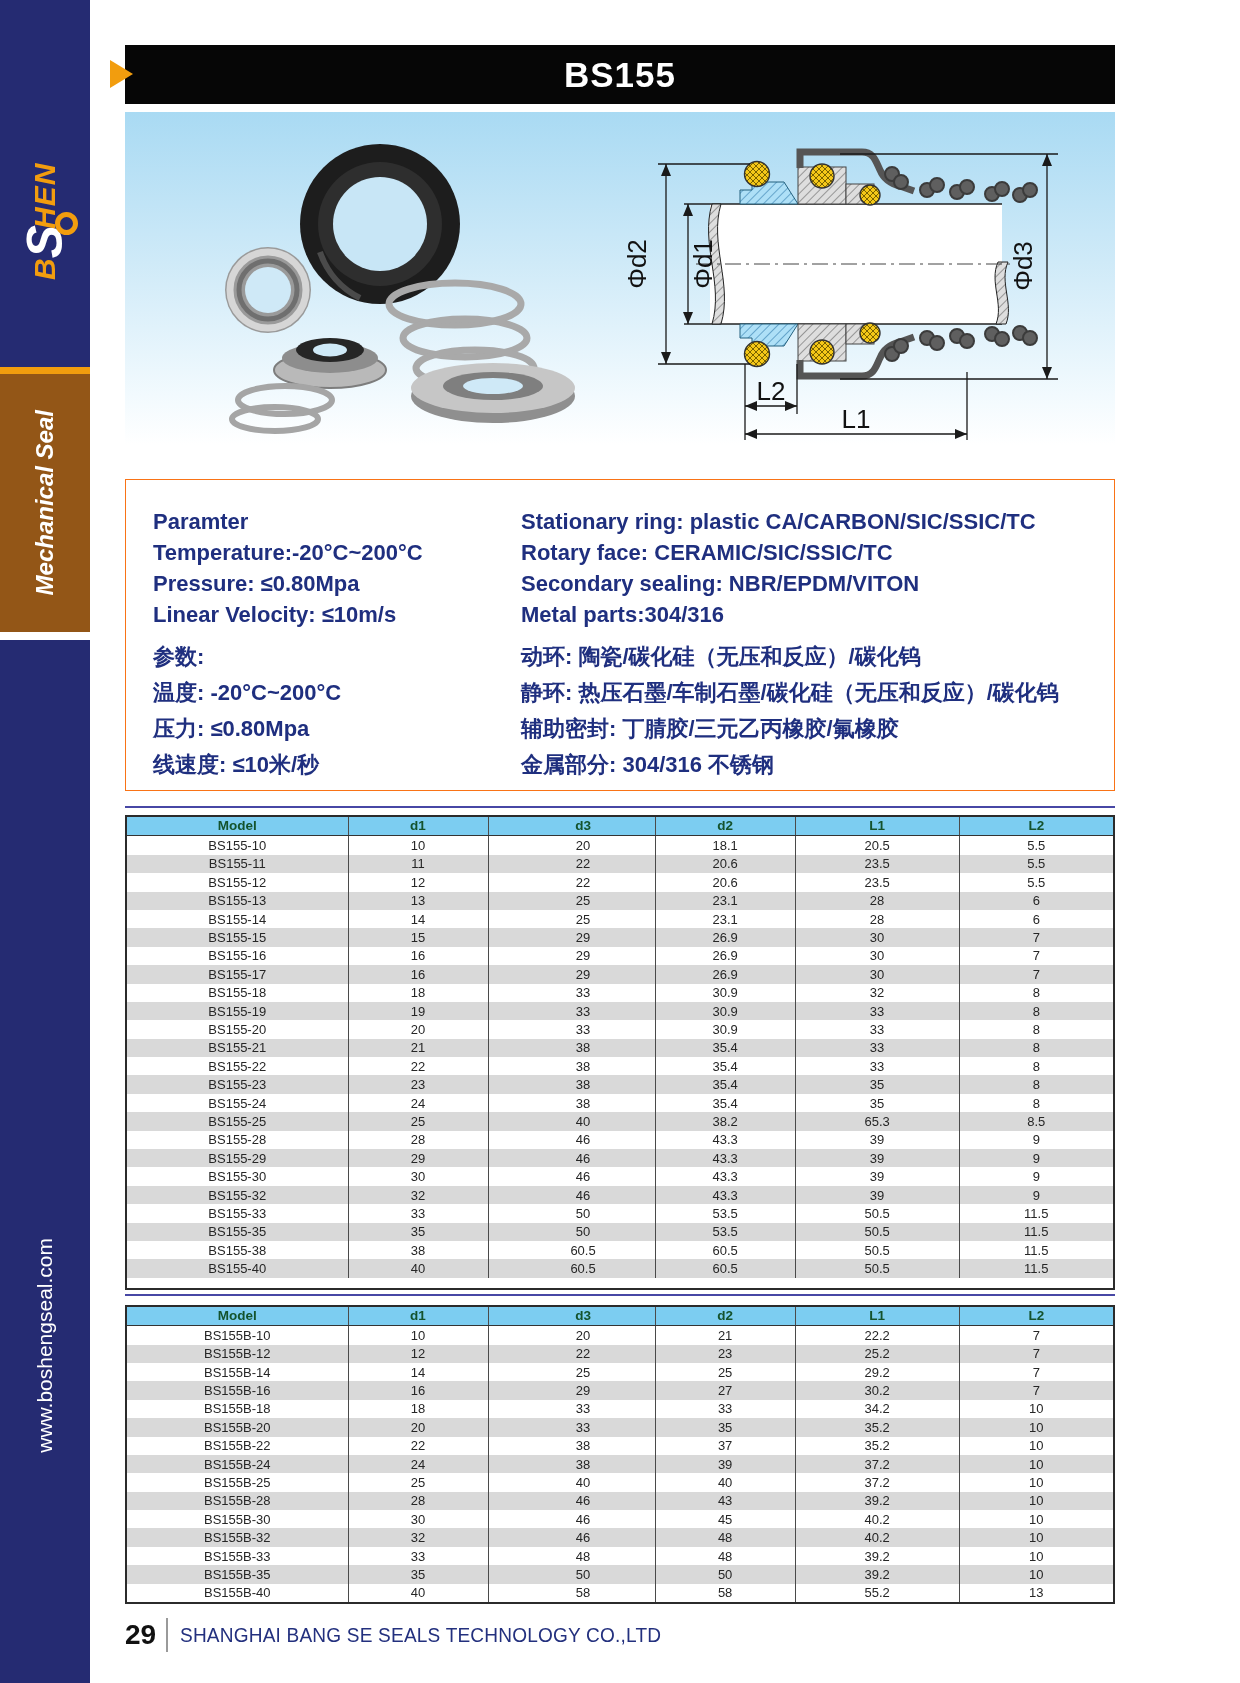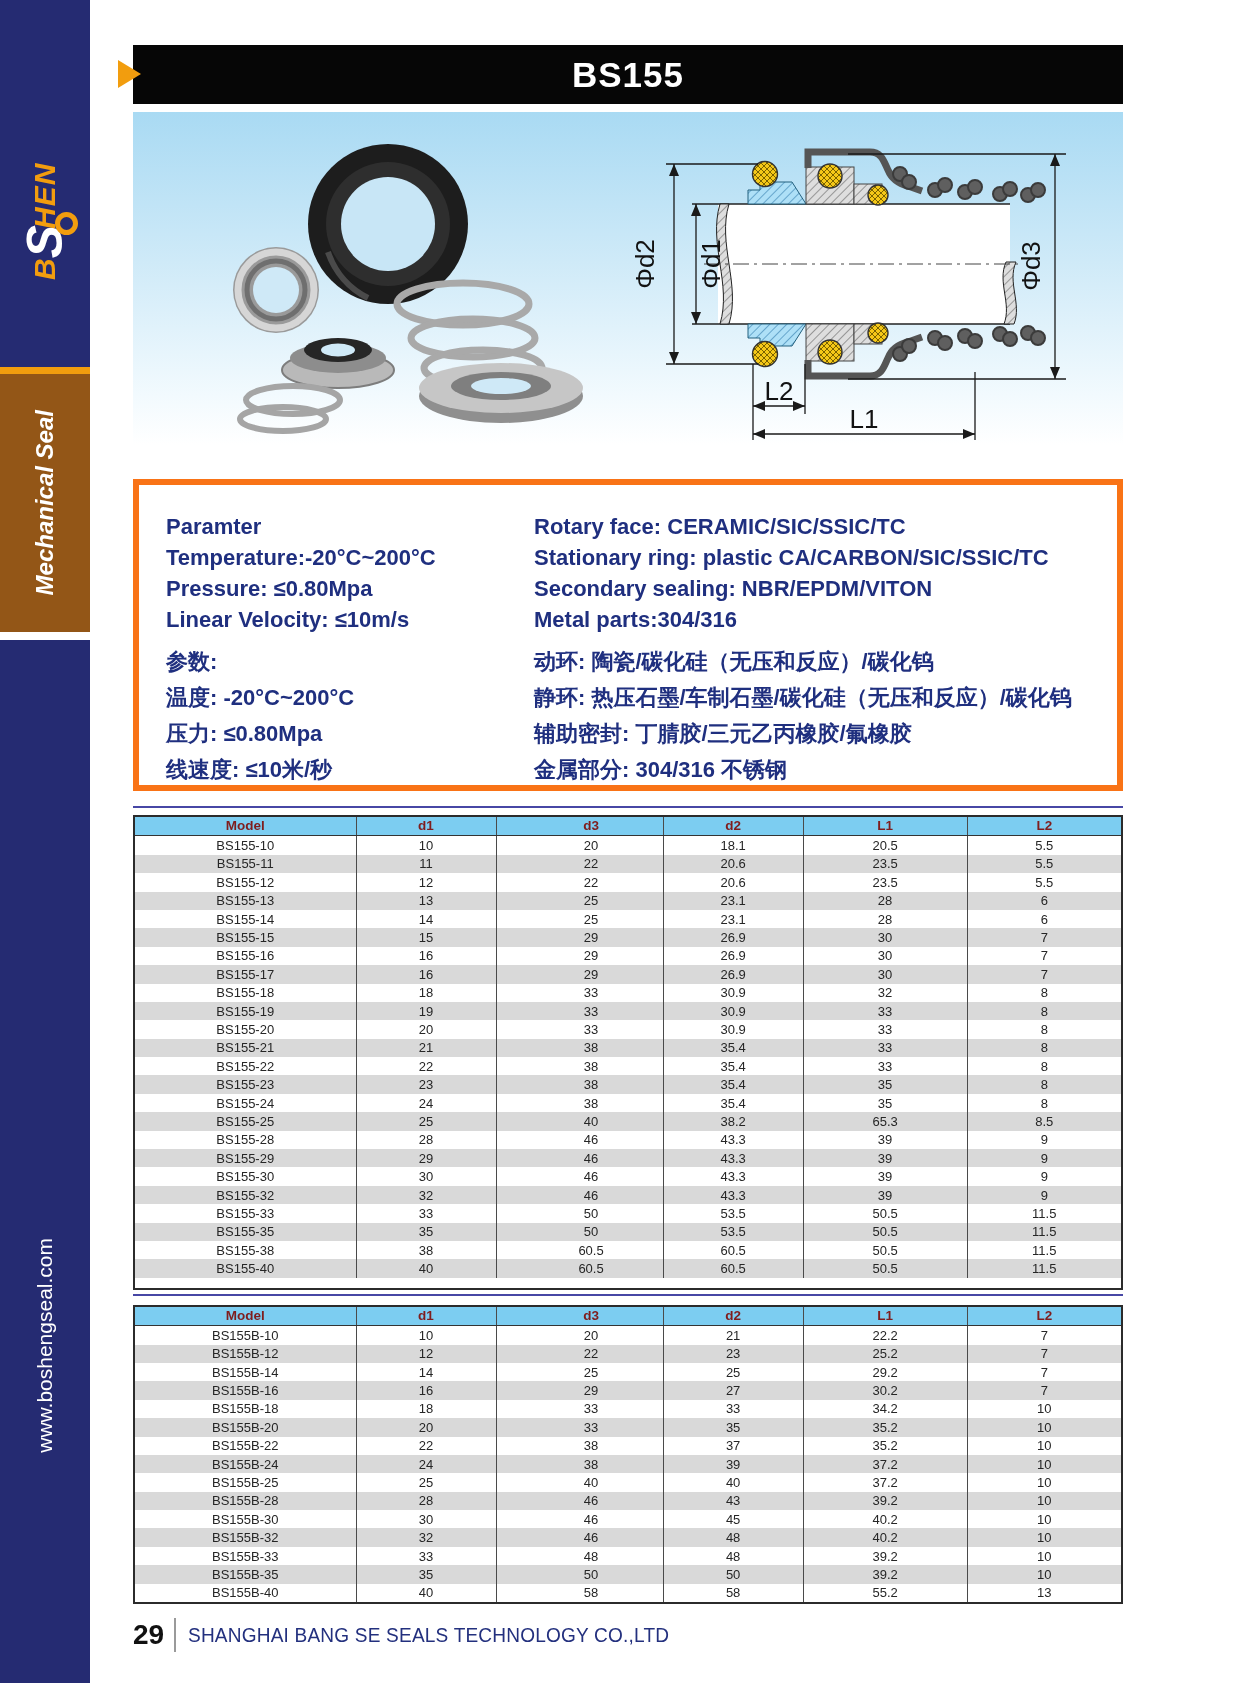--- a/index.html
+++ b/index.html
@@ -18,51 +18,51 @@
              border-radius:50%;background:transparent;}
   #orange-stripe{position:absolute;left:0;top:367px;width:90px;height:7px;background:#f29d0e;}
   #brown-block{position:absolute;left:0;top:374px;width:90px;height:258px;background:#935617;
                display:flex;align-items:center;justify-content:center;}
   #brown-block .vtext{color:#fff;font-size:24px;font-weight:bold;font-style:italic;}
   #white-gap{position:absolute;left:0;top:632px;width:90px;height:8px;background:#fff;}
   #website{position:absolute;left:0;top:1235px;width:90px;height:220px;display:flex;align-items:center;justify-content:center;}
   #website .vtext{color:#fff;font-size:21px;}
 
   
-  #content{position:absolute;left:133px;top:0;width:990px;}
+  #content{position:absolute;left:125px;top:0;width:990px;}
 
   #title-bar{position:relative;margin-top:45px;height:59px;background:#060606;
              display:flex;align-items:center;justify-content:center;}
   #title-bar .title{color:#fff;font-size:35px;font-weight:bold;letter-spacing:1px;}
   #title-arrow{position:absolute;left:-15px;top:15px;width:0;height:0;
                border-top:14px solid transparent;border-bottom:14px solid transparent;
                border-left:23px solid #f29d0e;}
 
   #photo-box{margin-top:8px;height:333px;background:linear-gradient(#a9daf3 0%,#cfeaf8 45%,#f2fafe 85%,#ffffff 100%);
              position:relative;overflow:hidden;}
   #photo-box svg{position:absolute;top:0;}
   #product-photo{left:0;}
   #seal-diagram{right:0;}
 
-  #param-box{margin-top:34px;height:312px;border:6px solid #f97316;box-sizing:border-box;
+  #param-box{margin-top:34px;height:312px;border:1px solid #f97316;box-sizing:border-box;
              padding:26px 0 0 27px;display:grid;grid-template-columns:368px 1fr;color:#1f2f7f;}
   .p-en div{font-size:22px;font-weight:bold;line-height:31px;}
   .p-cn{margin-top:9px;}
   .p-cn div{font-size:22px;font-weight:600;line-height:36px;}
 
   .rule{height:2px;background:#4747a5;}
   #rule1{margin-top:15px;}
   #rule2{margin-top:4px;}
 
   table{width:100%;border-collapse:collapse;table-layout:fixed;border:2.5px solid #2b2b2b;
         font-size:13px;color:#262626;}
   #table1{margin-top:7px;}
   #table2{margin-top:9px;}
   th,td{padding:0;height:18.4px;text-align:center;line-height:1;font-weight:normal;}
-  th{background:#7ccdf1;font-weight:bold;color:#7f1d1d;border-bottom:1px solid #333;font-size:13.5px;}
+  th{background:#7ccdf1;font-weight:bold;color:#14532d;border-bottom:1px solid #333;font-size:13.5px;}
   th + th, td + td{border-left:1px solid #4a4a4a;}
   tbody tr:nth-child(even){background:#d9d9d9;}
   tr.spacer td{height:10px;background:#fff;}
   th:nth-child(1),td:nth-child(1){width:23%;}
   th:nth-child(2),td:nth-child(2){width:14.5%;}
   th:nth-child(3),td:nth-child(3){width:15%;padding-left:23px;}
   th:nth-child(4),td:nth-child(4){width:14.5%;}
   th:nth-child(5),td:nth-child(5){width:17%;}
   th:nth-child(6),td:nth-child(6){width:16%;}
 
@@ -252,22 +252,22 @@
         </div>
         <div class="p-cn">
           <div>参数:</div>
           <div>温度: -20°C~200°C</div>
           <div>压力: ≤0.80Mpa</div>
           <div>线速度: ≤10米/秒</div>
         </div>
       </div>
       <div>
         <div class="p-en">
+          <div>Stationary ring: plastic CA/CARBON/SIC/SSIC/TC</div>
           <div>Rotary face: CERAMIC/SIC/SSIC/TC</div>
-          <div>Stationary ring: plastic CA/CARBON/SIC/SSIC/TC</div>
           <div>Secondary sealing: NBR/EPDM/VITON</div>
           <div>Metal parts:304/316</div>
         </div>
         <div class="p-cn">
           <div>动环: 陶瓷/碳化硅（无压和反应）/碳化钨</div>
           <div>静环: 热压石墨/车制石墨/碳化硅（无压和反应）/碳化钨</div>
           <div>辅助密封: 丁腈胶/三元乙丙橡胶/氟橡胶</div>
           <div>金属部分: 304/316 不锈钢</div>
         </div>
       </div>

